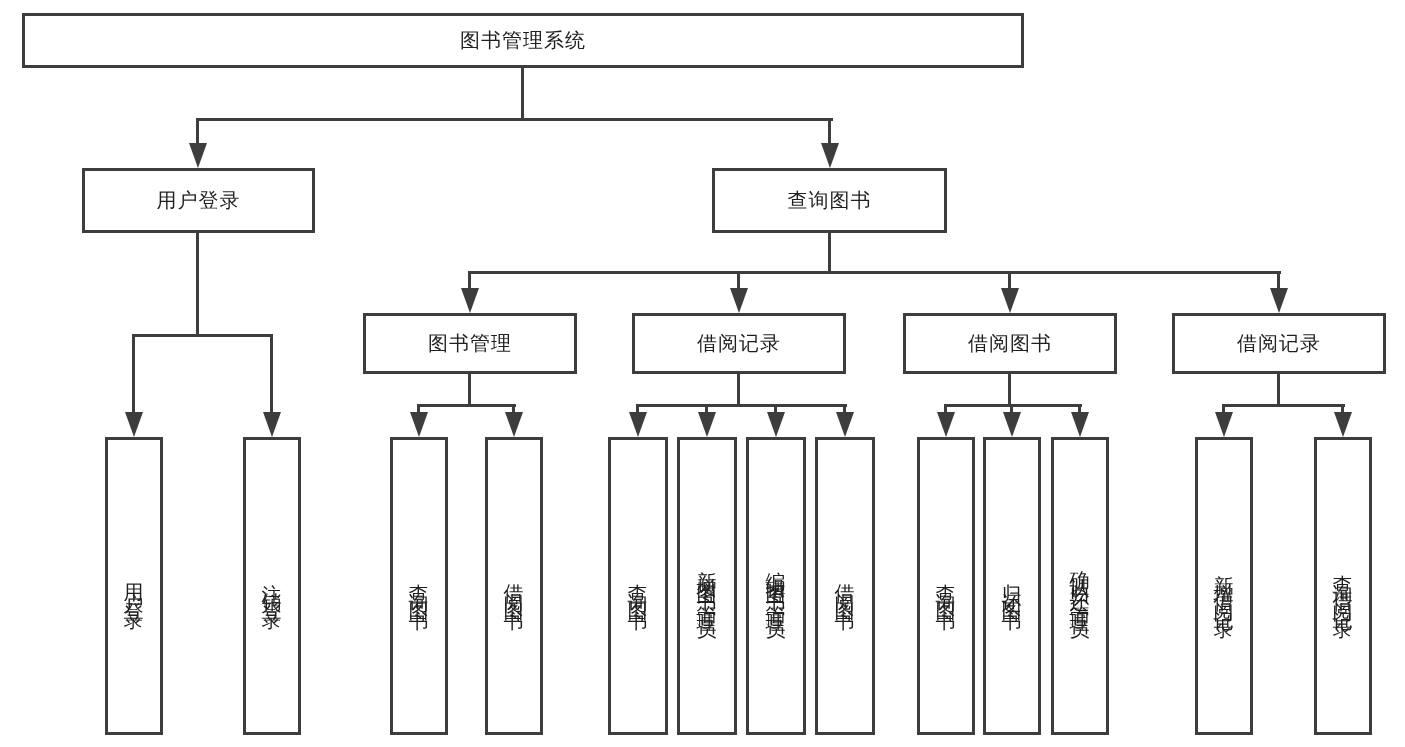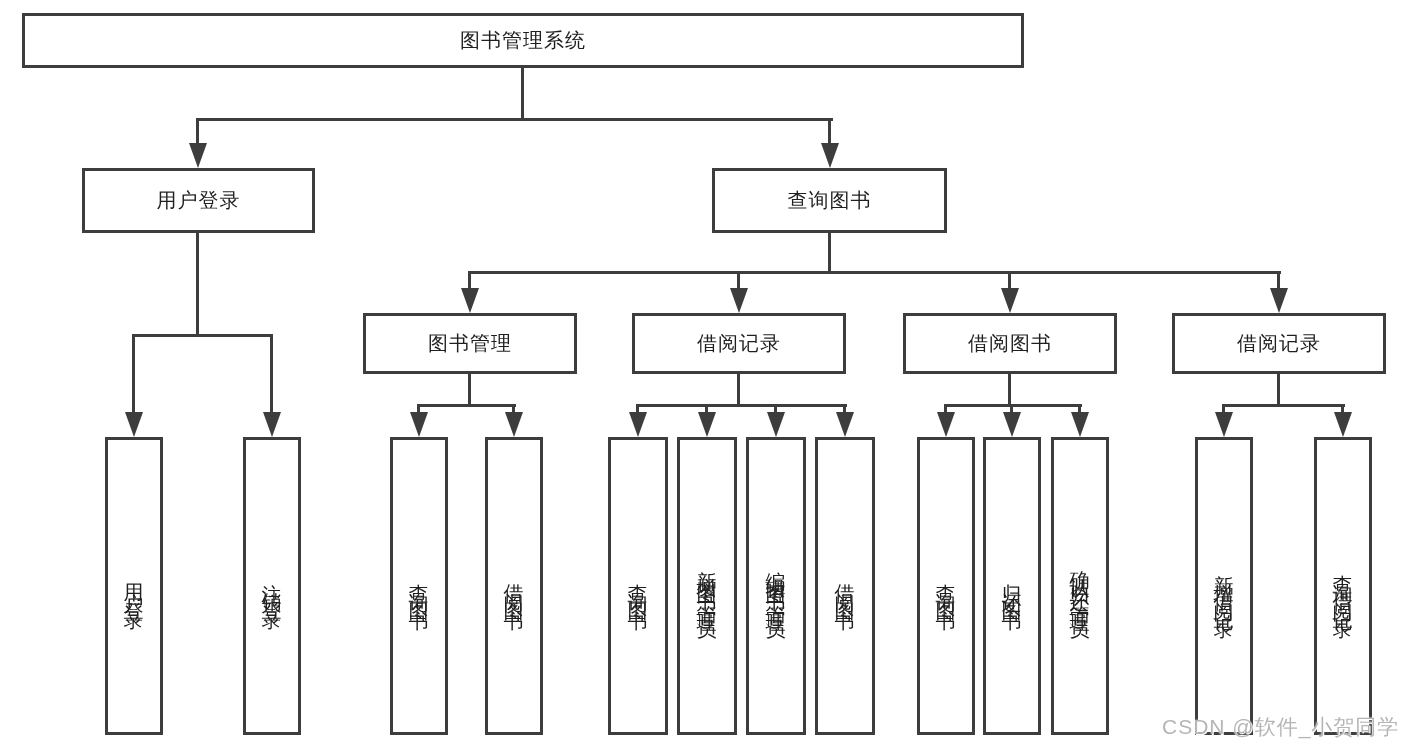--- a/index.html
+++ b/index.html
@@ -198,15 +198,14 @@
     <span class="vtext" style="letter-spacing:7px;">确认归还（管理员）</span>
   </div>
 
   <div class="vbox" style="left:1195px;top:437px;width:58px;height:298px;">
     <span class="vtext">新增借阅记录</span>
   </div>
   <div class="vbox" style="left:1314px;top:437px;width:58px;height:298px;">
     <span class="vtext">查询借阅记录</span>
   </div>
 
-  <div class="watermark">CSDN @软件_小贺同学</div>
 
 </div>
 
 </body></html>

